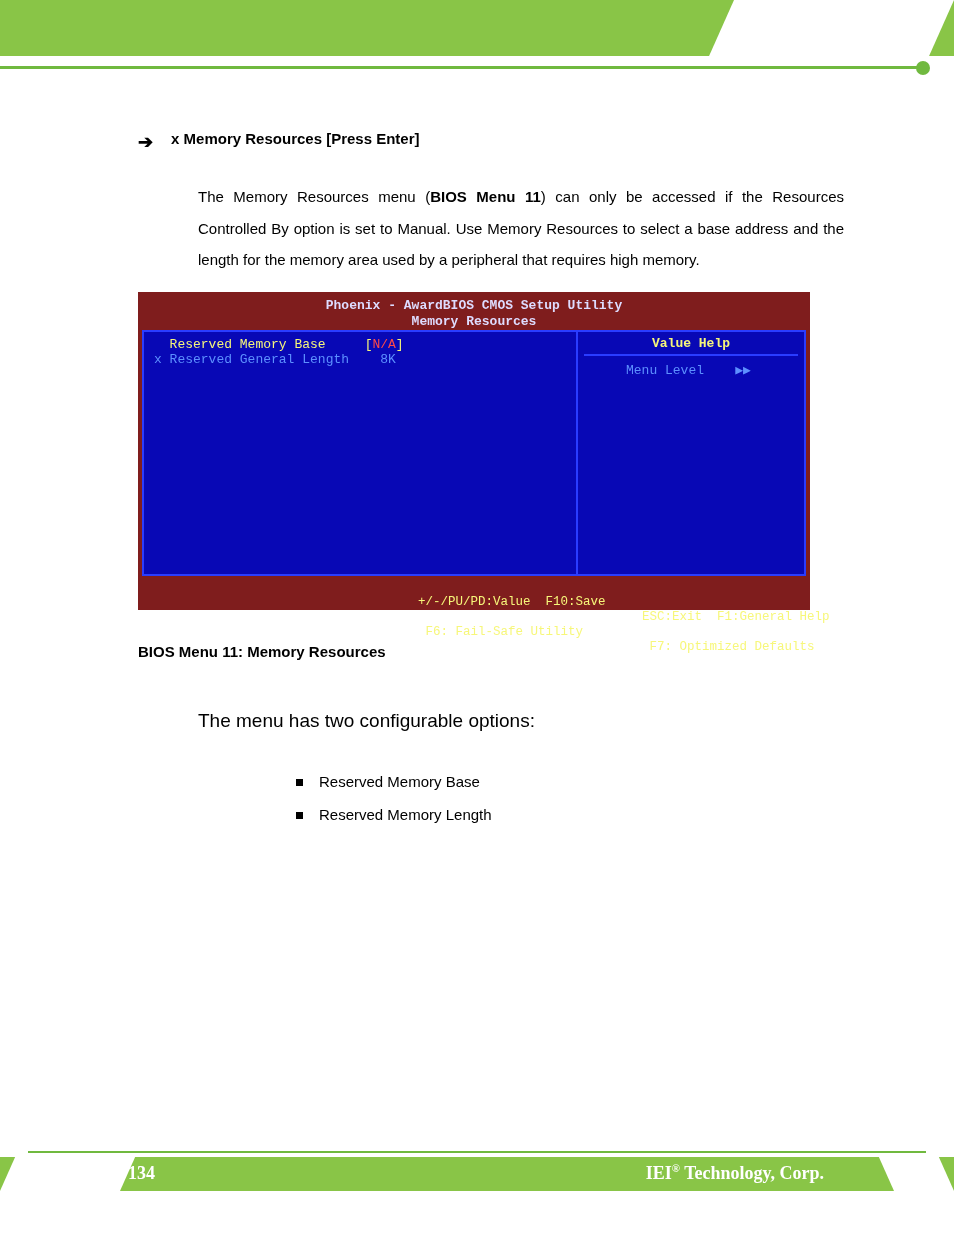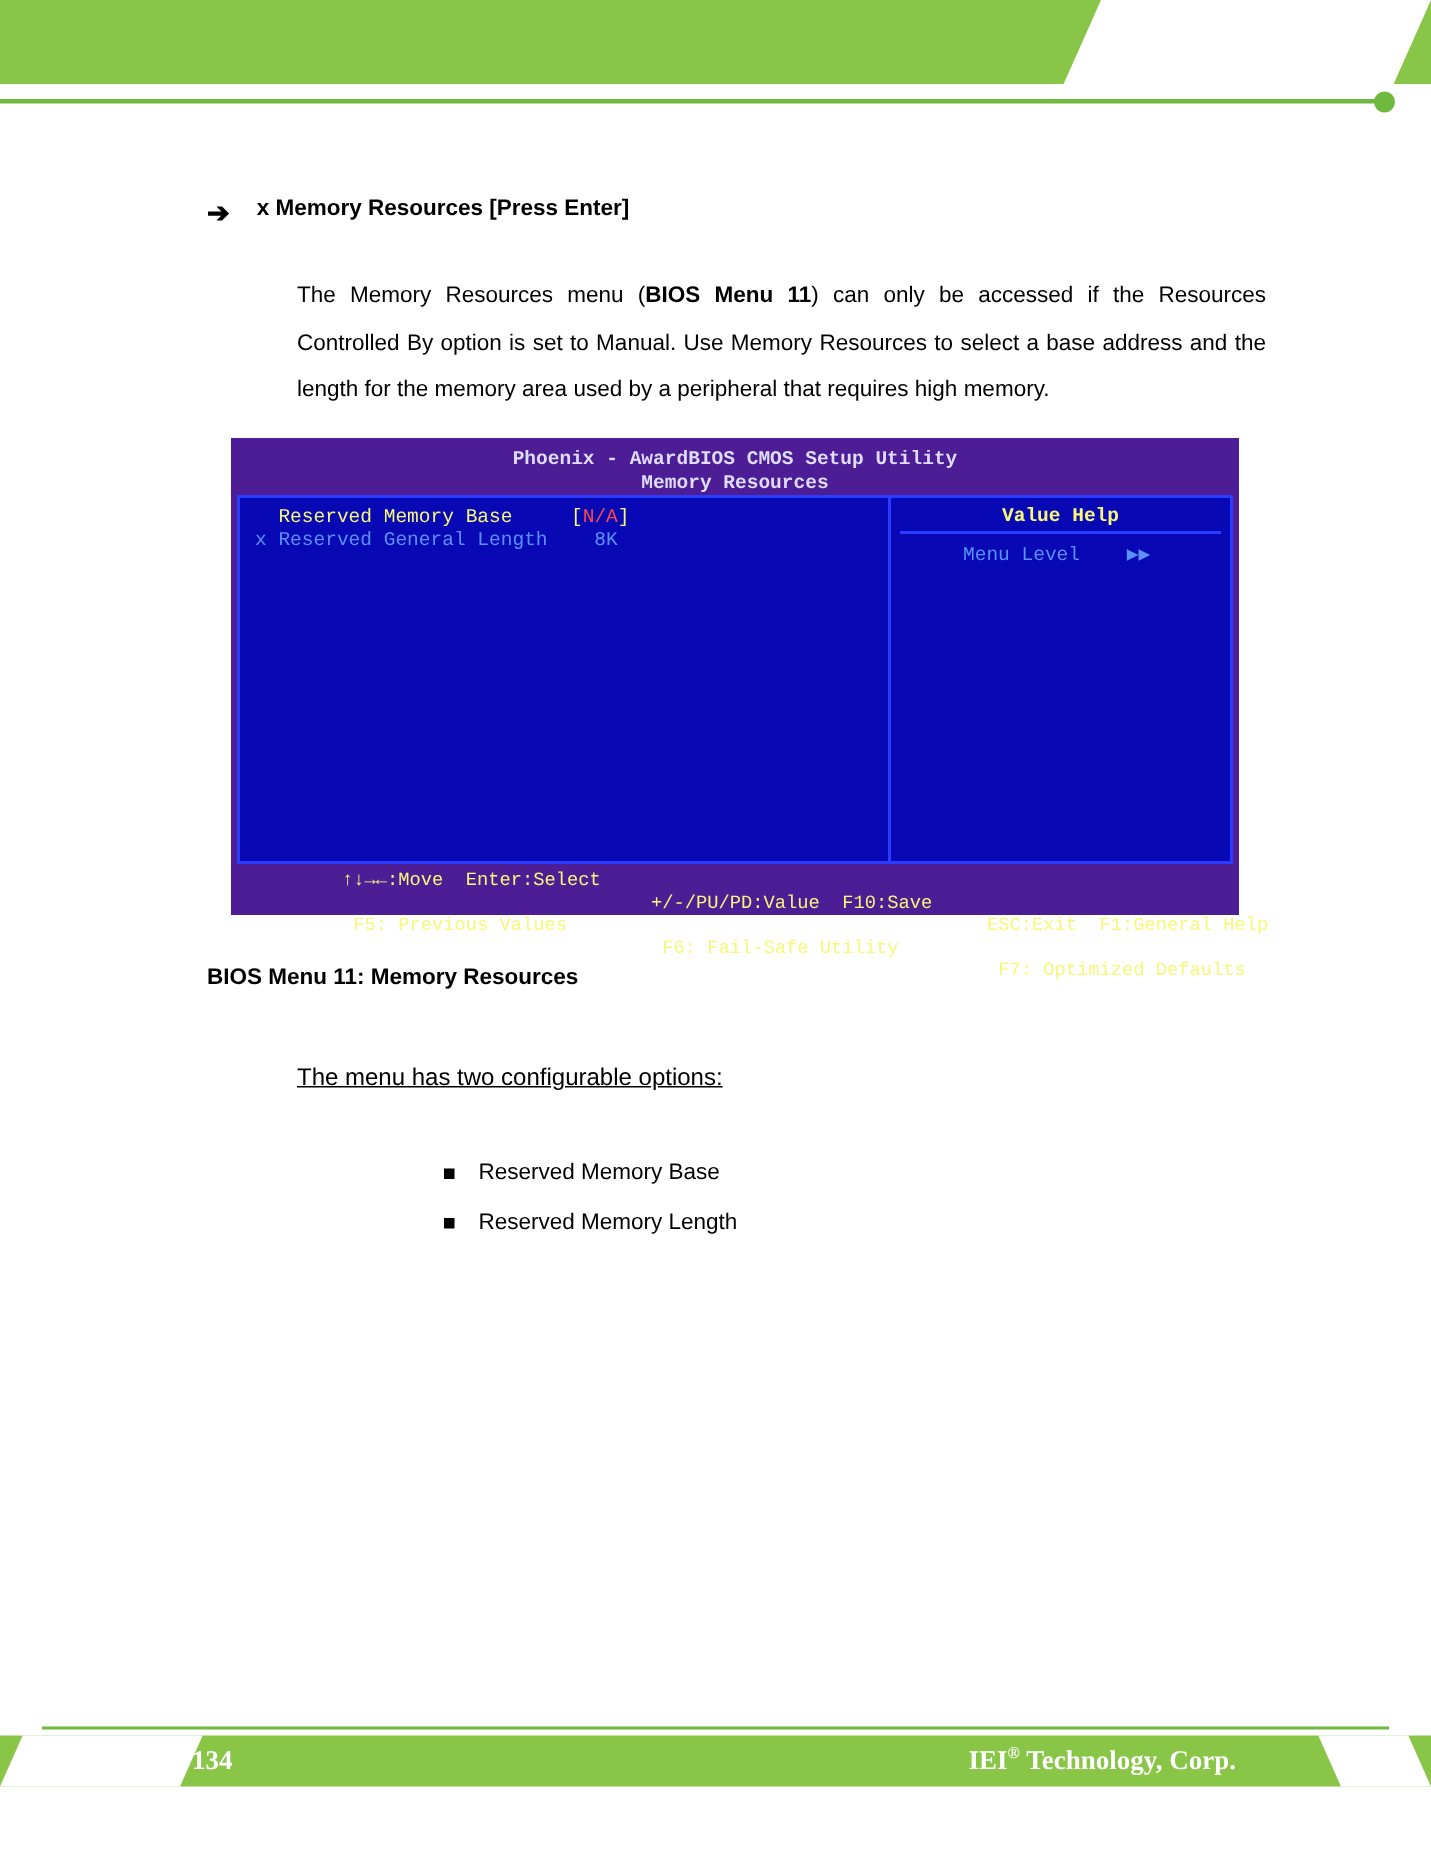--- a/index.html
+++ b/index.html
@@ -11,22 +11,22 @@
   .green-line{position:absolute;top:66px;left:0;right:32px;height:3px;background:#70b93f;}
   .green-dot{position:absolute;top:61px;right:24px;width:14px;height:14px;border-radius:50%;
     background:#70b93f;}
   
   .content{position:absolute;top:130px;left:138px;right:110px;}
   .arrow-row{display:flex;align-items:flex-start;margin-bottom:28px;}
   .arrow-glyph{font-size:18px;font-weight:bold;margin-right:18px;margin-top:1px;}
   .head-bold{font-weight:bold;font-size:15px;text-align:right;}
   .para{margin-left:60px;font-size:15px;line-height:2.1;text-align:justify;}
   
-  .bios{position:absolute;top:292px;left:154px;width:672px;height:318px;
-    font-family:"Courier New",monospace;font-size:13px;color:#fff;background:#4c1d95;}
+  .bios{position:absolute;top:292px;left:138px;width:672px;height:318px;
+    font-family:"Courier New",monospace;font-size:13px;color:#fff;background:#7f1d1d;}
   .bios-title{position:absolute;top:6px;left:0;right:0;text-align:center;color:#dedcff;
     font-weight:bold;line-height:1.2;}
   .bios-frame{position:absolute;top:38px;left:4px;right:4px;bottom:34px;border:2px solid #2a3cff;
     background:#0808b5;}
   .bios-frame .vline{position:absolute;top:0;bottom:0;left:432px;width:2px;background:#2a3cff;}
   .bios-left{position:absolute;top:6px;left:10px;width:410px;}
   .bios-left-row{display:flex;white-space:pre;line-height:1.15;}
   .lbl{color:#f7f77a;}
   .lbl2{color:#5d90ff;}
   .val-br{color:#f7f77a;}
@@ -36,21 +36,21 @@
   .item-help{position:absolute;top:6px;left:0;right:0;text-align:center;color:#f7f77a;font-weight:bold;}
   .help-sep{position:absolute;top:24px;left:0;right:0;height:2px;background:#2a3cff;}
   .menu-level{position:absolute;top:32px;left:6px;color:#5d90ff;white-space:pre;margin-left:36px;}
   .bios-footer{position:absolute;bottom:0;left:4px;right:4px;white-space:pre;font-size:12.5px;
     line-height:1.2;color:#f7f77a;}
   .ft-left{position:absolute;left:10px;width:200px;}
   .ft-mid{position:absolute;left:216px;width:220px;}
   .ft-right{position:absolute;left:440px;width:230px;text-align:right;}
   
   .caption{position:absolute;top:643px;left:138px;font-weight:bold;font-size:15px;}
-  .lower-para{position:absolute;top:710px;left:198px;font-size:16px;text-decoration:underline;}
+  .lower-para{position:absolute;top:710px;left:198px;font-size:19px;}
   .bul-list{position:absolute;top:765px;left:296px;font-size:15px;}
   .bul-row{display:flex;align-items:center;line-height:2.2;}
   .sq{width:7px;height:7px;background:#000;margin-right:16px;margin-top:2px;}
   
   .foot-line{position:absolute;bottom:82px;left:28px;right:28px;height:2px;background:#70b93f;}
   .foot-bar{position:absolute;bottom:44px;left:0;right:0;height:34px;background:#89c547;}
   .foot-bar .slope{position:absolute;top:-0px;left:0;width:120px;height:34px;background:#fff;
     transform:skewX(-24deg);transform-origin:bottom left;}
   .foot-bar .slope2{position:absolute;top:0;right:0;width:60px;height:34px;background:#fff;
     transform:skewX(24deg);transform-origin:bottom right;}
@@ -96,24 +96,20 @@
           <span class="val2"> 8K</span>
         </div>
       </div>
       <div class="bios-right">
         <div class="item-help">Value Help</div>
         <div class="help-sep"></div>
         <div class="menu-level">Menu Level    ▶▶</div>
       </div>
     </div>
     <div class="bios-footer">
-      <div class="ft-left">
-        <span>↑↓→←:Move  Enter:Select</span><br>
-        <span> F5: Previous Values</span>
-      </div>
       <div class="ft-mid">
         <span>+/-/PU/PD:Value  F10:Save</span><br>
         <span> F6: Fail-Safe Utility</span>
       </div>
       <div class="ft-right">
         <span>ESC:Exit  F1:General Help</span><br>
         <span> F7: Optimized Defaults</span>
       </div>
     </div>
   </div>

